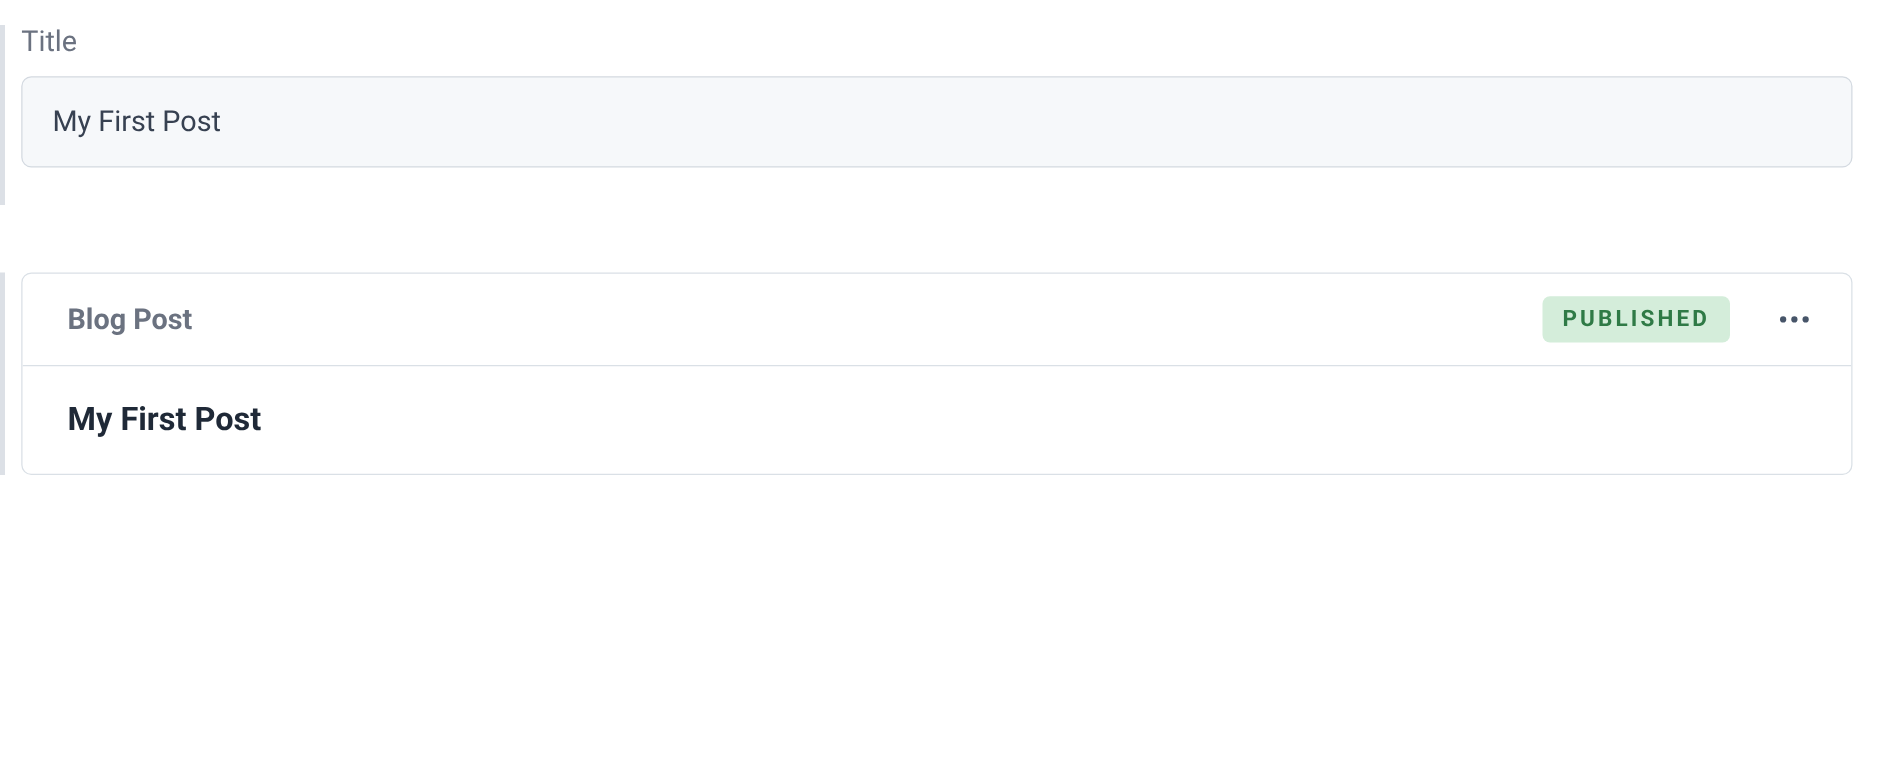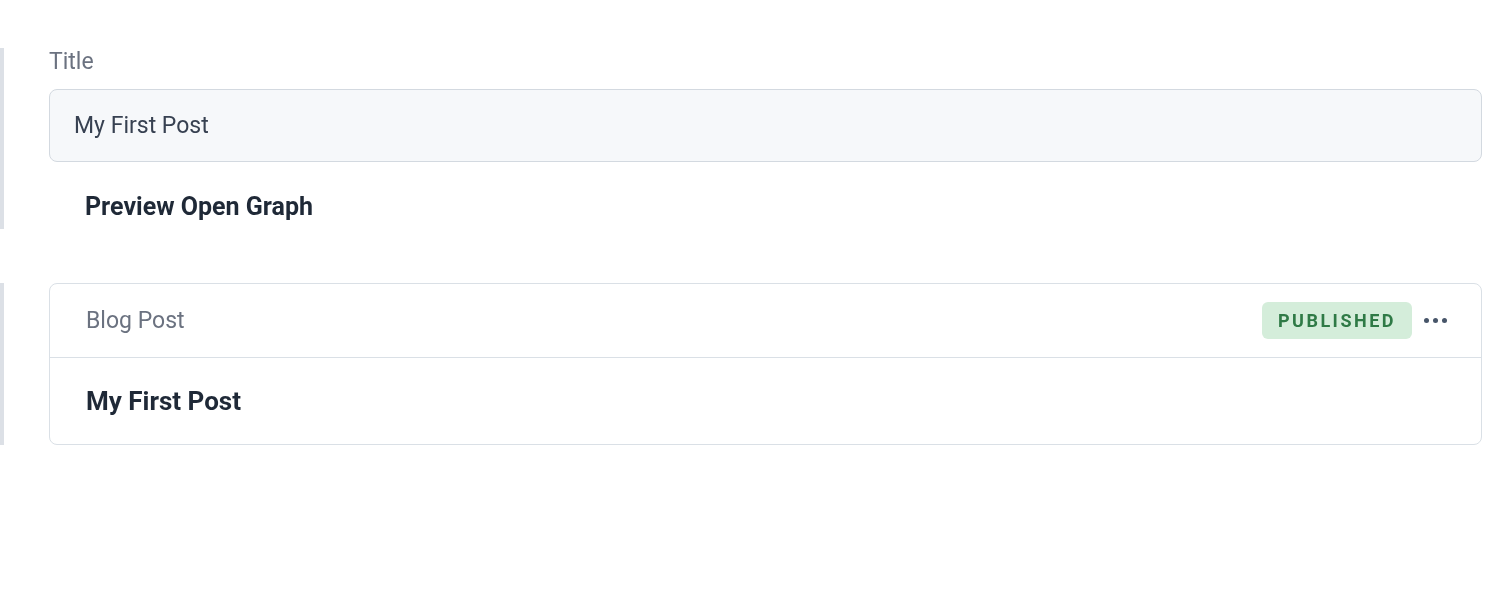--- a/index.html
+++ b/index.html
@@ -8,23 +8,22 @@
       box-sizing: border-box;
     }
     body {
       font-family: -apple-system, BlinkMacSystemFont, "Segoe UI", Roboto, Helvetica, Arial, sans-serif;
       background: #ffffff;
       padding: 20px 20px 20px 0;
       font-size: 16px;
     }
     .section {
       border-left: 4px solid #dce0e6;
-      padding-left: 45px;
+      padding-left: 13px;
       margin-bottom: 54px;
-      margin-top: 28px;
     }
     .section:last-child {
       margin-bottom: 0;
     }
     .section-label {
       color: #6b7280;
       font-size: 23px;
       font-weight: 400;
       margin-bottom: 14px;
     }
@@ -55,26 +54,26 @@
     .content-card-header {
       display: flex;
       align-items: center;
       justify-content: space-between;
       padding: 18px 30px 18px 36px;
       border-bottom: 1px solid #dae0e6;
     }
     .content-type {
       color: #6b7280;
       font-size: 23px;
-      font-weight: 400;
+      font-weight: 700;
     }
     .header-right {
       display: flex;
       align-items: center;
-      gap: 8px;
+      gap: 36px;
     }
     .status-badge {
       background: #d4edda;
       color: #2f7a46;
       font-size: 18px;
       font-weight: 700;
       letter-spacing: 2.5px;
       padding: 8px 16px;
       border-radius: 6px;
     }
@@ -103,21 +102,20 @@
       font-weight: 700;
       color: #1f2937;
     }
   </style>
 </head>
 <body>
 
 <div class="section">
   <div class="section-label">Title</div>
   <input type="text" class="title-input" value="My First Post" style="">
-  <div class="preview-heading">Preview Open Graph</div>
 </div>
 
 <div class="section">
   <div class="content-card">
     <div class="content-card-header">
       <span class="content-type">Blog Post</span>
       <div class="header-right">
         <span class="status-badge">PUBLISHED</span>
         <button class="more-button">
           <span class="dot"></span>

